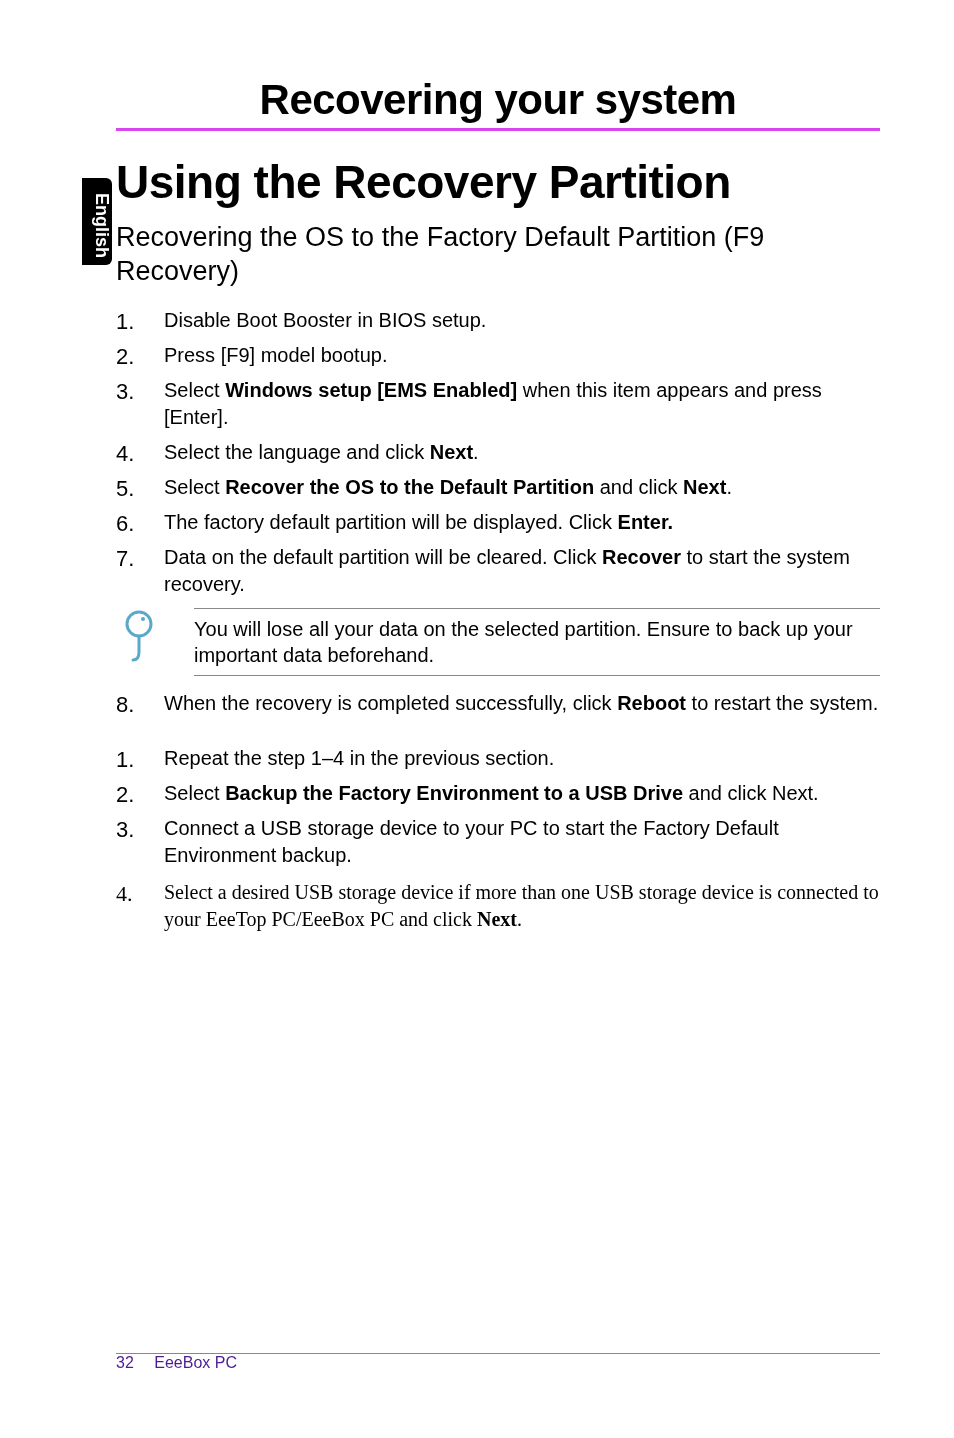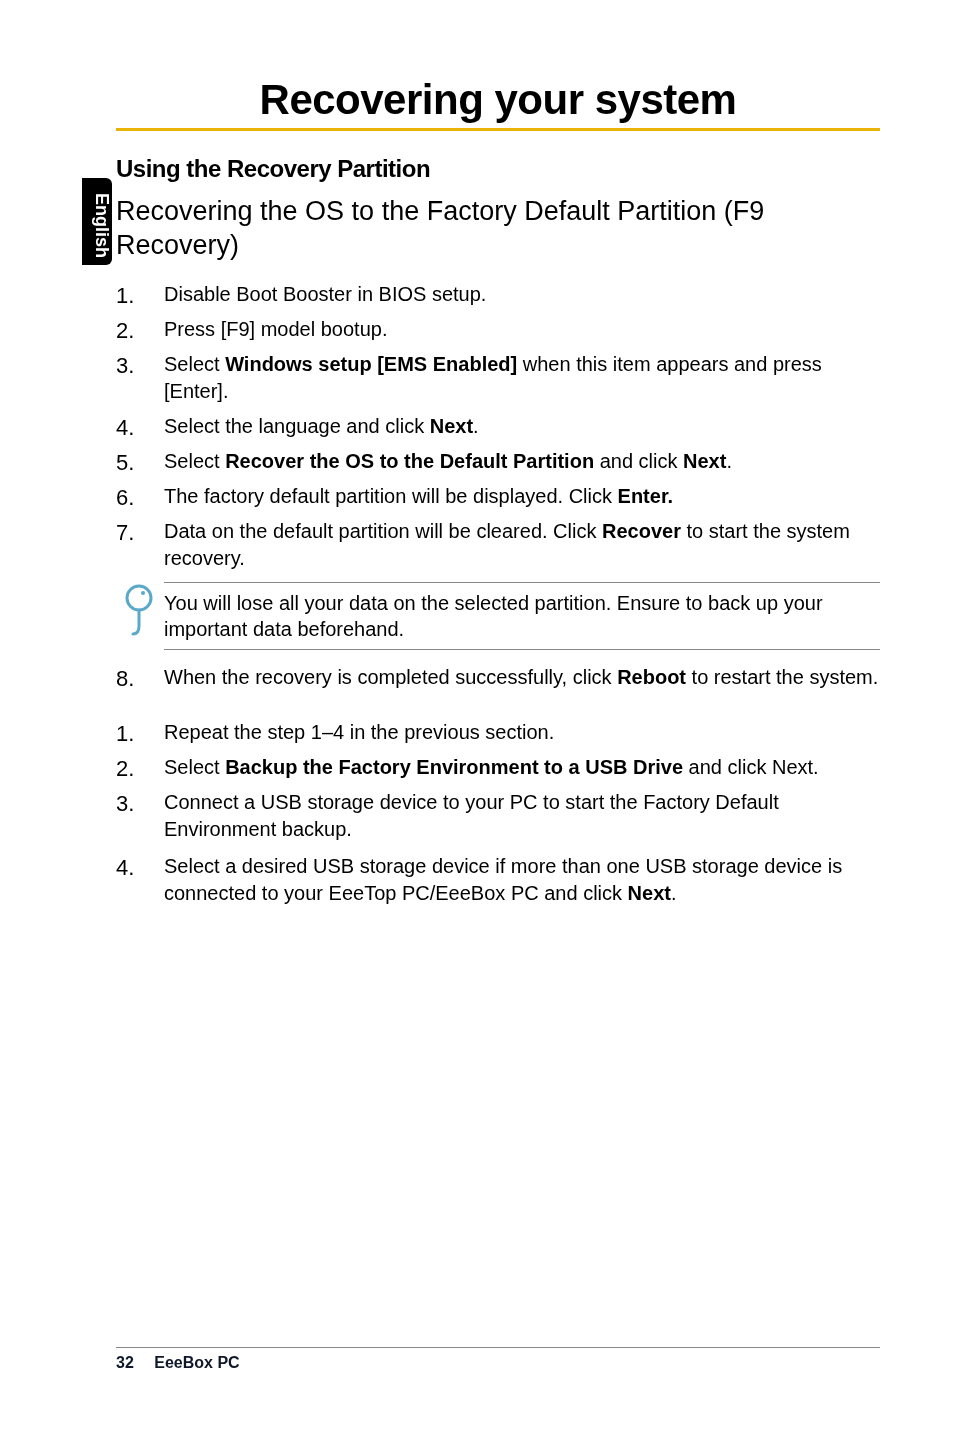--- a/index.html
+++ b/index.html
@@ -31,33 +31,33 @@
       padding-top: 8px;
       letter-spacing: 0;
     }
     .content {
       position: absolute;
       left: 116px;
       top: 76px;
       width: 764px;
     }
     .title-box {
-      border-bottom: 3px solid #eab308;
+      border-bottom: 3px solid #d946ef;
       text-align: center;
       padding-bottom: 4px;
       margin-bottom: 24px;
     }
     .title-box h1 {
       font-size: 42px;
       font-weight: 900;
       font-family: Arial, sans-serif;
       letter-spacing: -0.5px;
     }
     h2 {
-      font-size: 24px;
+      font-size: 46px;
       font-weight: 900;
       font-family: Arial, sans-serif;
       margin-bottom: 12px;
       letter-spacing: -0.5px;
     }
     h3 {
       font-size: 27px;
       font-weight: 400;
       margin-bottom: 18px;
       line-height: 1.25;
@@ -77,21 +77,21 @@
     }
     ol li::before {
       content: counter(item) ".";
       position: absolute;
       left: 0;
       font-size: 22px;
     }
     .note-row {
       display: flex;
       align-items: flex-start;
-      gap: 2px;
+      gap: 32px;
       margin: 8px 0 14px 0;
     }
     .note-icon {
       flex: 0 0 46px;
       height: 56px;
       display: flex;
       align-items: center;
       justify-content: center;
     }
     .note-text {
@@ -101,24 +101,23 @@
       padding: 7px 0;
       font-size: 20px;
       line-height: 1.3;
     }
     .footer {
       position: absolute;
       left: 116px;
       bottom: 66px;
       width: 764px;
       border-top: 1px solid #888;
-      padding-top: 6px;
+      padding-top: 0;
       font-size: 16px;
-      color: #0f172a;
-      font-weight: bold;
+      color: #4c1d95;
     }
     .footer .pagenum {
       margin-right: 16px;
     }
     .section-gap {
       height: 18px;
     }
   </style>
 </head>
 <body>
@@ -162,21 +161,21 @@
   <div class="section-gap"></div>
 
 
   <ol id="list2">
       <li>Repeat the step 1–4 in the previous section.</li>
       <li>Select <b>Backup the Factory Environment to a USB Drive</b> and click Next.</li>
       <li>Connect a USB storage device to your PC to start the Factory Default Environment backup.</li>
     </ol>
 
 
-  <ol id="list2b" start="4" style="counter-reset: item 3;">
+  <ol id="list2b" start="4" style="counter-reset: item 3; font-family: Liberation Serif, serif;">
       <li>Select a desired USB storage device if more than one USB storage device is connected to your EeeTop PC/EeeBox PC and click <b>Next</b>.</li>
     </ol>
 </div>
 
 <div class="footer">
   <span class="pagenum">32</span>
   <span>EeeBox PC</span>
 </div>
 
 </body></html>

